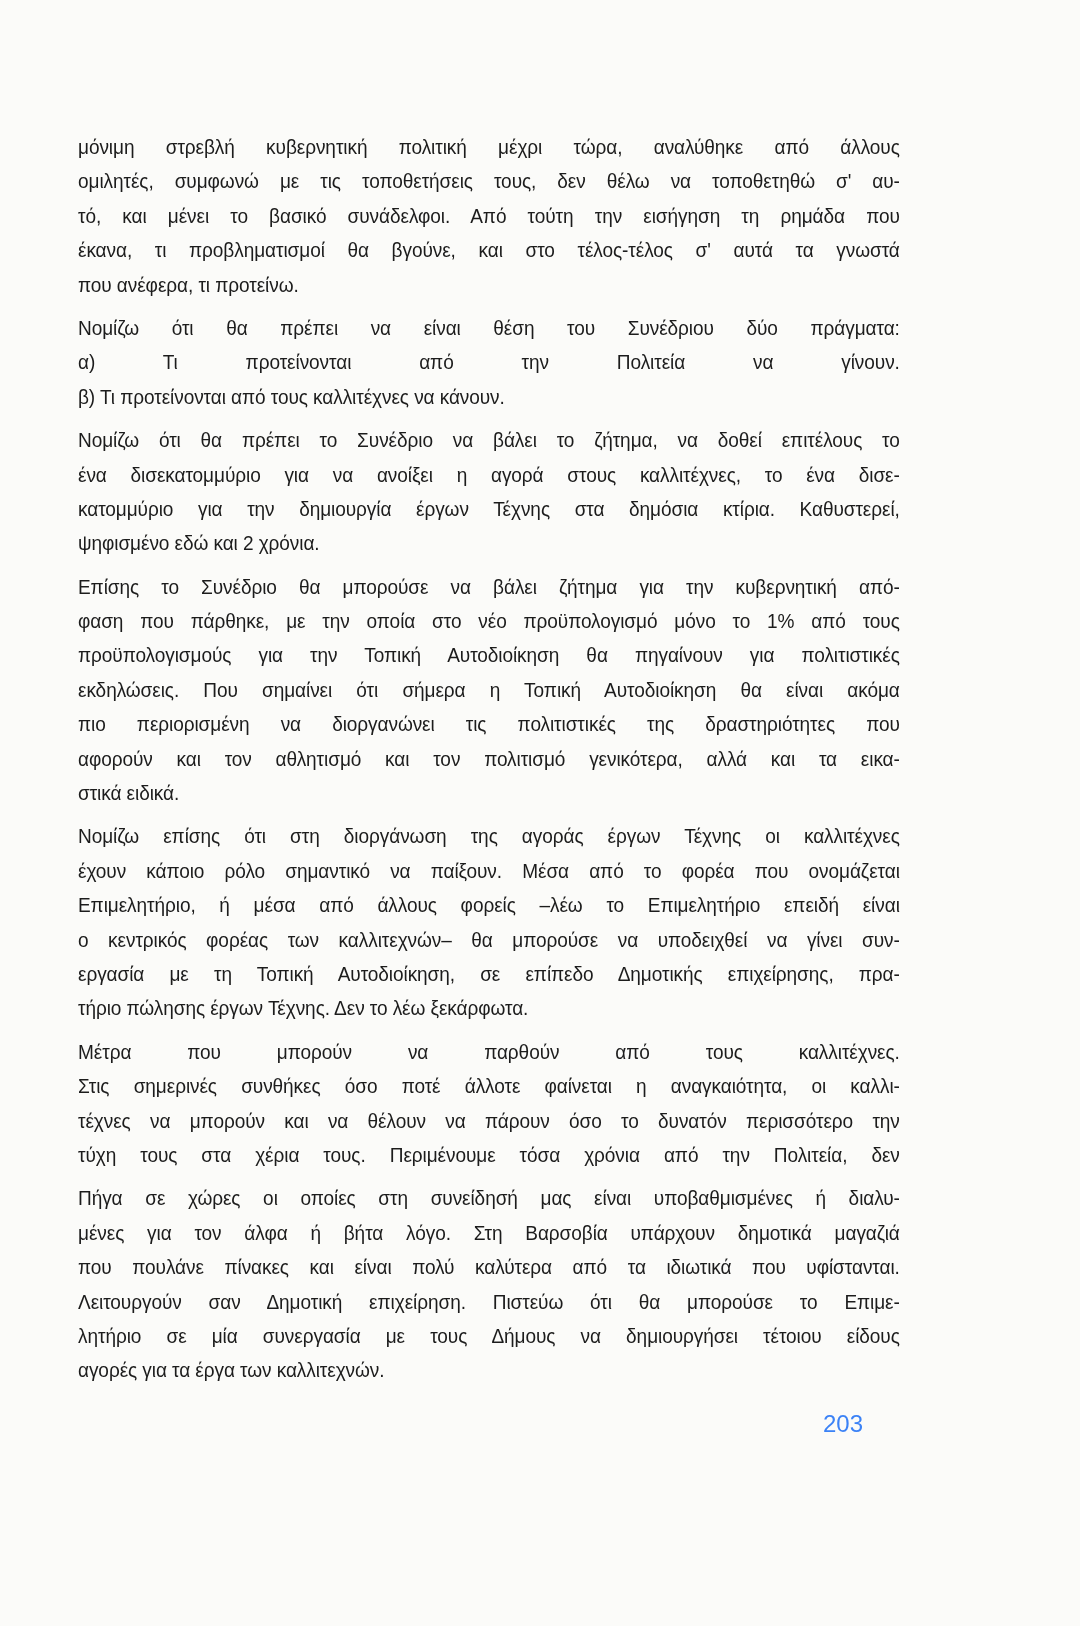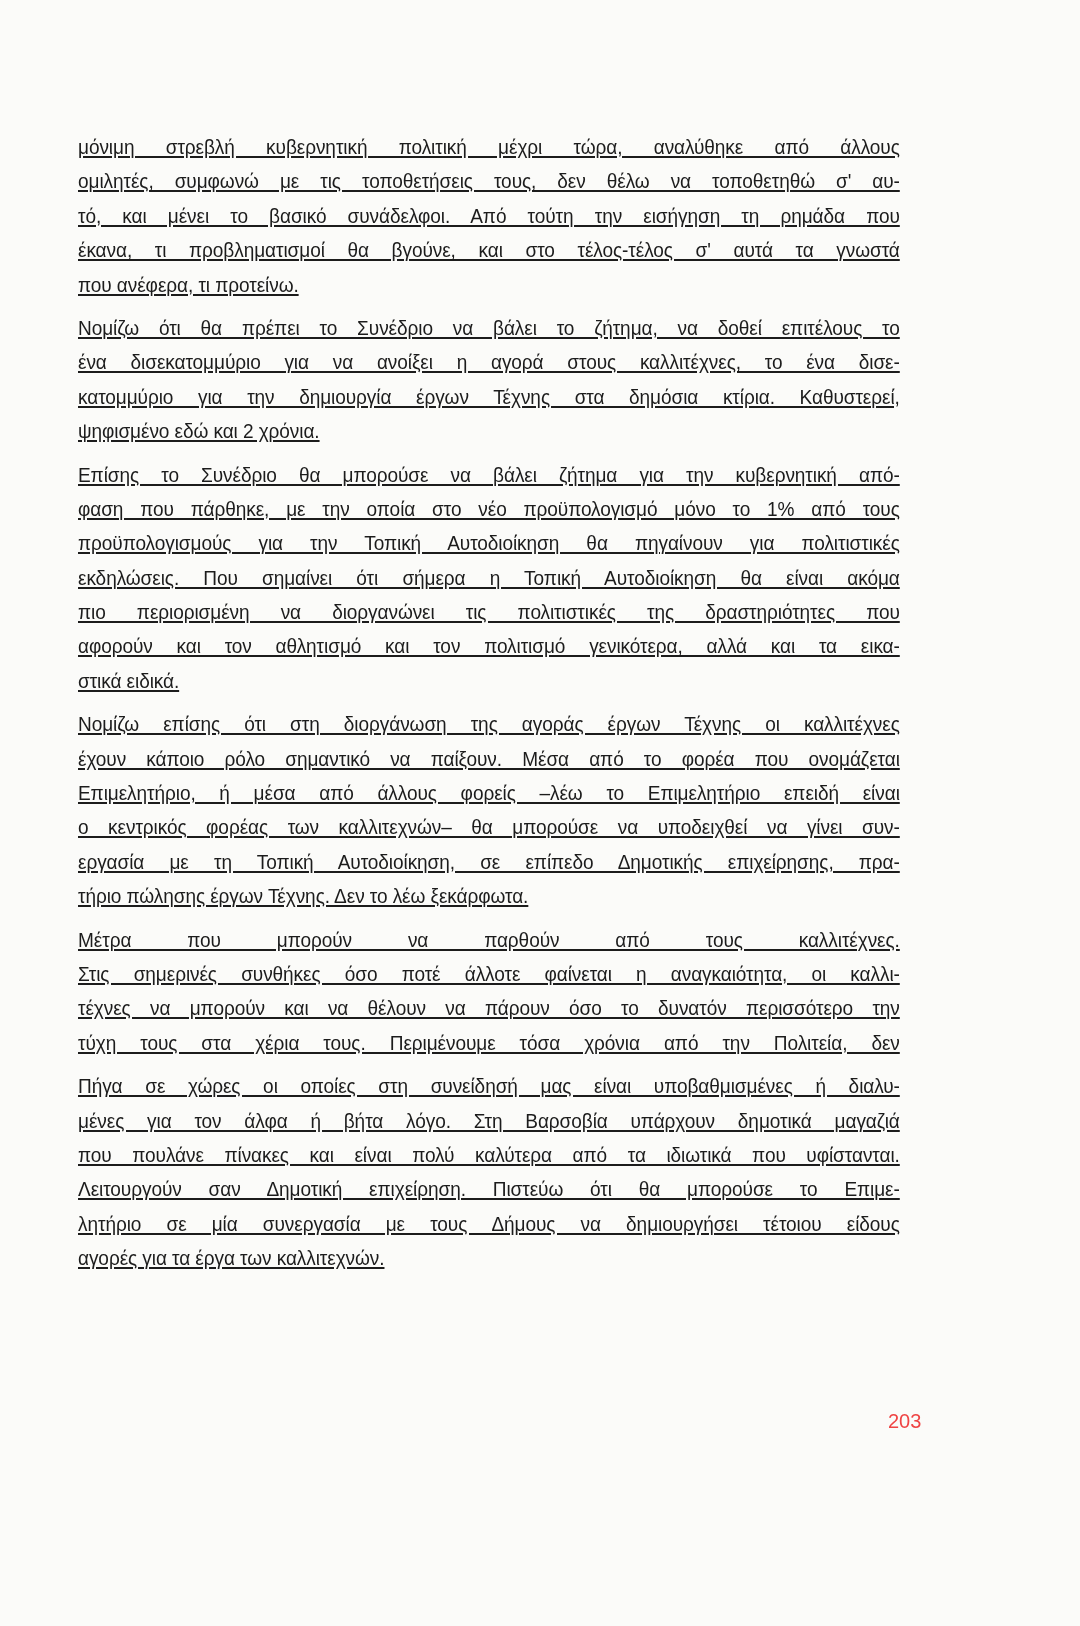--- a/index.html
+++ b/index.html
@@ -11,55 +11,59 @@
     font-family: "Liberation Sans", "DejaVu Sans", sans-serif;
     color: #1c1c1c;
   }
   .page {
     position: absolute;
     left: 78px; top: 130px;
     width: 826px;
   }
   .para {
     margin: 0 4px 9px 0;
-    text-decoration: underline;
   }
   .line {
     display: block;
     font-size: 20.5px;
     line-height: 34.4px;
     height: 34.4px;
     white-space: nowrap;
     text-align: justify;
     text-align-last: justify;
     letter-spacing: -0.1px;
     transform: scaleX(0.93);
     transform-origin: left center;
     width: 107.5%;
   }
   .line.last {
     text-align-last: left;
   }
   .page-number {
     position: absolute;
-    left: 888px; top: 1410px;
-    font-size: 20px;
-    color: #ef4444;
+    left: 823px; top: 1410px;
+    font-size: 24px;
+    color: #3b82f6;
   }
 </style>
 </head>
 <body>
 
 <div class="page" id="page-body">
     <div class="para">
       <span class="line">μόνιμη στρεβλή κυβερνητική πολιτική μέχρι τώρα, αναλύθηκε από άλλους</span>
       <span class="line">ομιλητές, συμφωνώ με τις τοποθετήσεις τους, δεν θέλω να τοποθετηθώ σ' αυ-</span>
       <span class="line">τό, και μένει το βασικό συνάδελφοι. Από τούτη την εισήγηση τη ρημάδα που</span>
       <span class="line">έκανα, τι προβληματισμοί θα βγούνε, και στο τέλος-τέλος σ' αυτά τα γνωστά</span>
       <span class="line last">που ανέφερα, τι προτείνω.</span>
+    </div>
+    <div class="para">
+      <span class="line">Νομίζω ότι θα πρέπει να είναι θέση του Συνέδριου δύο πράγματα:</span>
+      <span class="line">α) Τι προτείνονται από την Πολιτεία να γίνουν.</span>
+      <span class="line last">β) Τι προτείνονται από τους καλλιτέχνες να κάνουν.</span>
     </div>
     <div class="para">
       <span class="line">Νομίζω ότι θα πρέπει το Συνέδριο να βάλει το ζήτημα, να δοθεί επιτέλους το</span>
       <span class="line">ένα δισεκατομμύριο για να ανοίξει η αγορά στους καλλιτέχνες, το ένα δισε-</span>
       <span class="line">κατομμύριο για την δημιουργία έργων Τέχνης στα δημόσια κτίρια. Καθυστερεί,</span>
       <span class="line last">ψηφισμένο εδώ και 2 χρόνια.</span>
     </div>
     <div class="para">
       <span class="line">Επίσης το Συνέδριο θα μπορούσε να βάλει ζήτημα για την κυβερνητική από-</span>
       <span class="line">φαση που πάρθηκε, με την οποία στο νέο προϋπολογισμό μόνο το 1% από τους</span>

